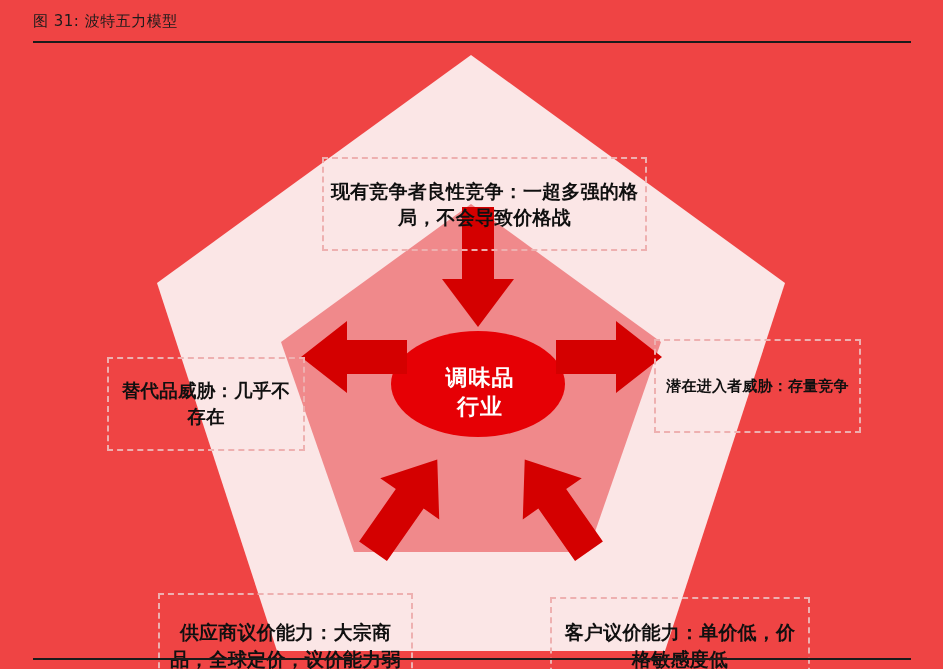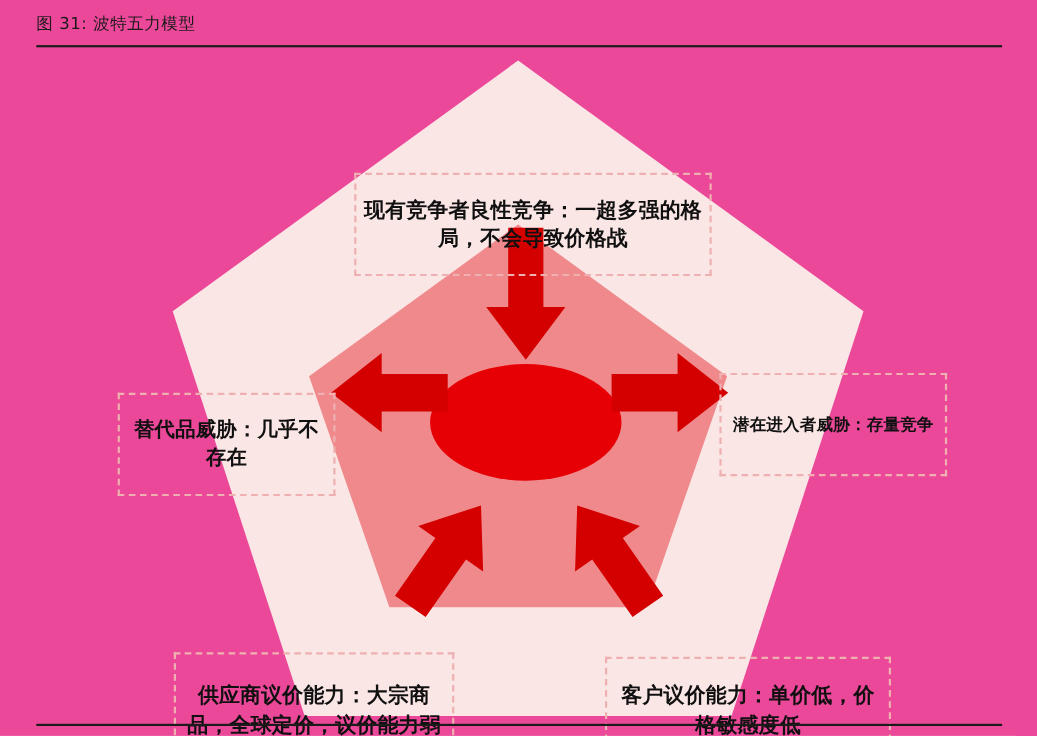--- a/index.html
+++ b/index.html
@@ -7,21 +7,21 @@
     padding: 0;
     background: #ffffff;
   }
   body {
     font-family: "DejaVu Sans", "Liberation Sans", sans-serif;
   }
   #page {
     position: relative;
     width: 943px;
     height: 669px;
-    background: #ec4899;
+    background: #ef4444;
     overflow: hidden;
   }
 
   
   #caption {
     position: absolute;
     left: 33px;
     top: 12px;
     font-size: 15px;
     color: #1b1b1b;
@@ -139,20 +139,24 @@
       <g transform="translate(404,463) rotate(215)">
         <polygon fill="#D40000" points="-17,-54 17,-54 17,10 36,10 0,58 -36,10 -17,10"></polygon>
       </g>
 
       <g transform="translate(558,463) rotate(145)">
         <polygon fill="#D40000" points="-17,-54 17,-54 17,10 36,10 0,58 -36,10 -17,10"></polygon>
       </g>
 
     </svg>
 
+    <div id="center-label">
+      <div>调味品</div>
+      <div>行业</div>
+    </div>
 
     <div class="force-box" id="box-rivalry">
       <div class="force-text">现有竞争者良性竞争：一超多强的格局，不会导致价格战</div>
     </div>
 
     <div class="force-box" id="box-substitute">
       <div class="force-text">替代品威胁：几乎不存在</div>
     </div>
 
     <div class="force-box" id="box-entrant">

